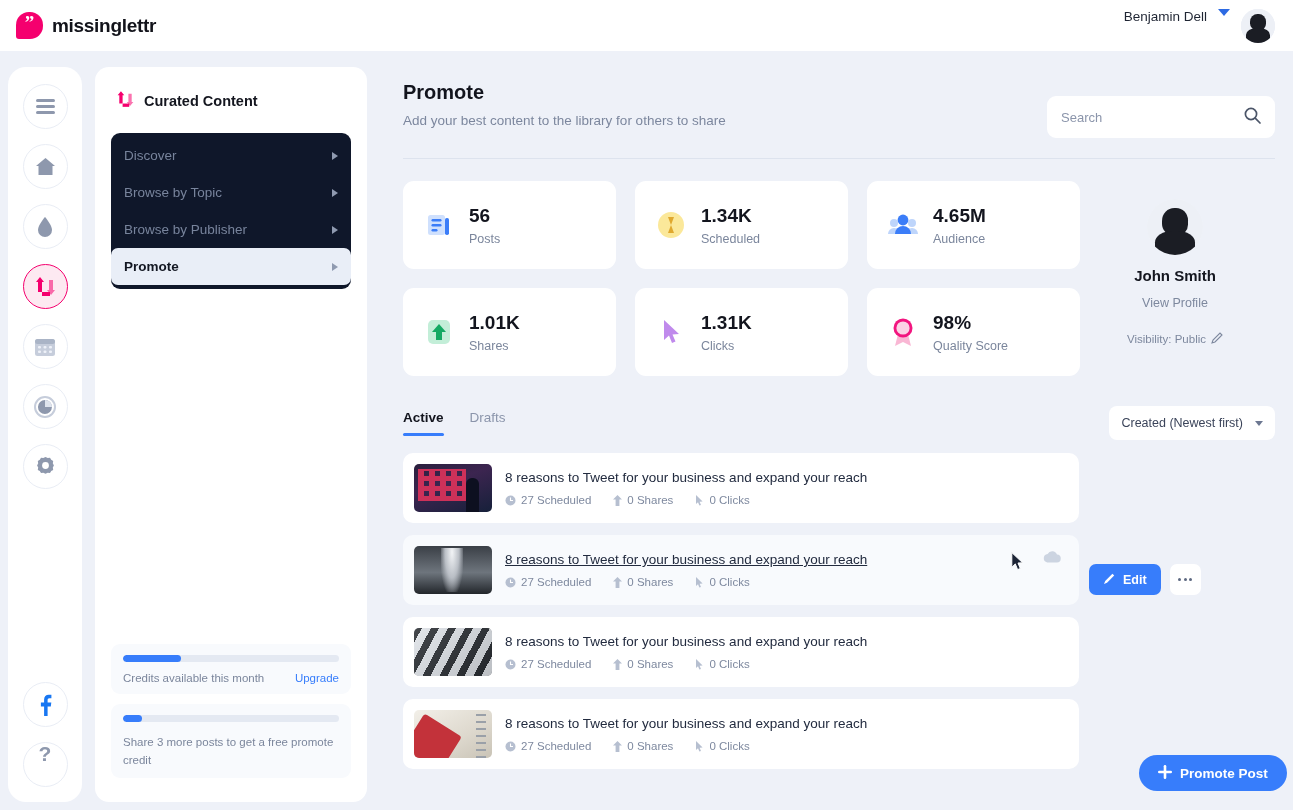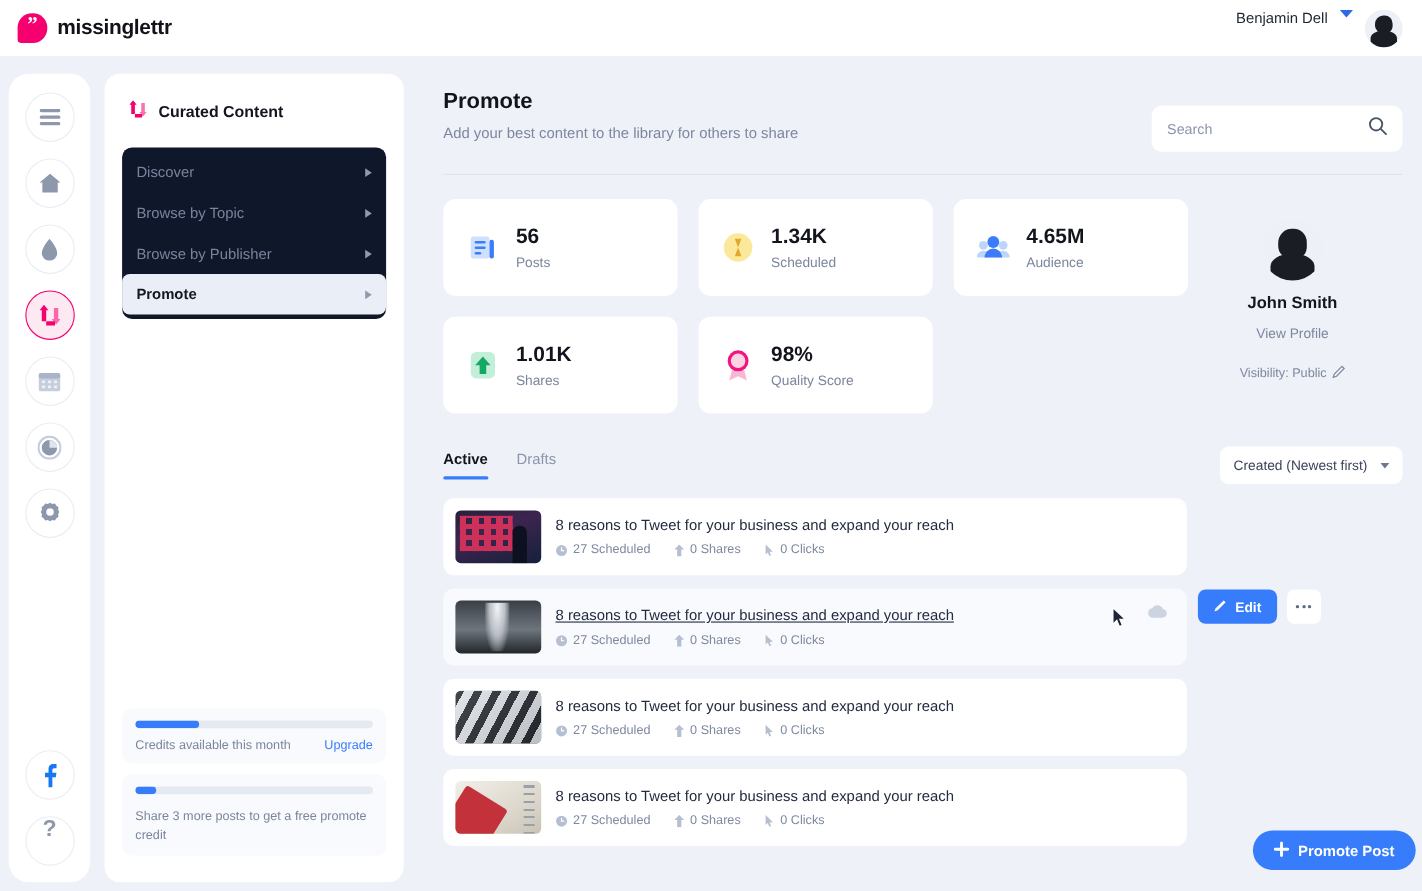--- a/index.html
+++ b/index.html
@@ -223,21 +223,21 @@
   .post-row.hovered .post-title { text-decoration: underline; }
   .post-meta {
     display: flex; gap: 22px; margin-top: 9px;
     font-size: 11.5px; color: #7e899f;
   }
   .meta-item { display: flex; align-items: center; gap: 5px; }
   .cloud-icon { position: absolute; right: 18px; top: 14px; }
   .cursor-arrow { position: absolute; left: 608px; top: 17px; }
 
   .row-actions {
-    position: absolute; left: 1089px; top: 536px;
+    position: absolute; left: 1089px; top: 564px;
     display: flex; align-items: center; gap: 9px;
   }
   .edit-btn {
     height: 31px; background: #377dfb; border-radius: 7px;
     display: flex; align-items: center; gap: 7px;
     padding: 0 14px; color: #fff; font-size: 12.5px;
     font-weight: bold; cursor: pointer; border: none;
     font-family: "Liberation Sans", sans-serif;
   }
   .more-btn {
@@ -513,20 +513,31 @@
             <rect x="2" y="2" width="22" height="24" rx="5" fill="#c3eed8"></rect>
             <path d="M13 6 L20 14 H16 V22 H10 V14 H6 Z" fill="#14a963"></path>
           </svg>
         </span>
         <div>
           <div class="stat-value">1.01K</div>
           <div class="stat-label">Shares</div>
         </div>
       </div>
 
+      <div class="stat-card">
+        <span class="stat-icon">
+          <svg width="22" height="28" viewBox="0 0 22 28">
+            <path d="M4 2 L4 22 L9 17.5 L12 25 L15.5 23.5 L12.5 16.5 L19 16 Z" fill="#c08aec"></path>
+          </svg>
+        </span>
+        <div>
+          <div class="stat-value">1.31K</div>
+          <div class="stat-label">Clicks</div>
+        </div>
+      </div>
 
       <div class="stat-card">
         <span class="stat-icon">
           <svg width="26" height="30" viewBox="0 0 26 30">
             <path d="M8 17 L5 29 L13 25 L21 29 L18 17 Z" fill="#f9b7d4"></path>
             <circle cx="13" cy="11" r="9.5" fill="#f2157f"></circle>
             <circle cx="13" cy="11" r="6.6" fill="#fbd3e5"></circle>
           </svg>
         </span>
         <div>

